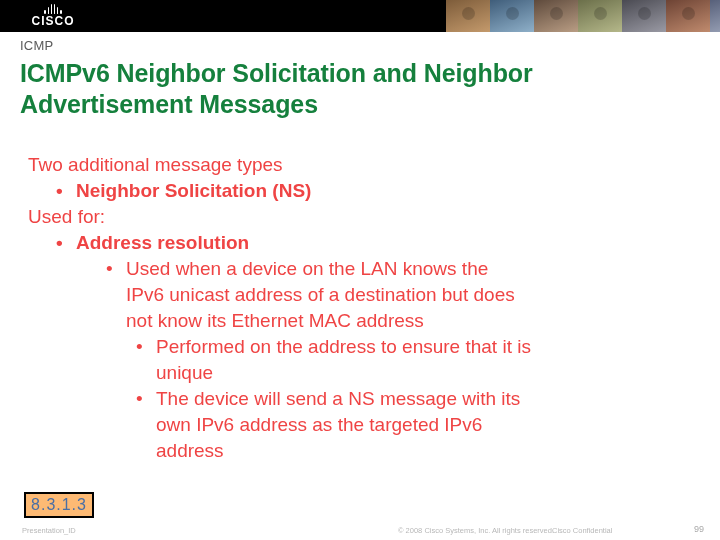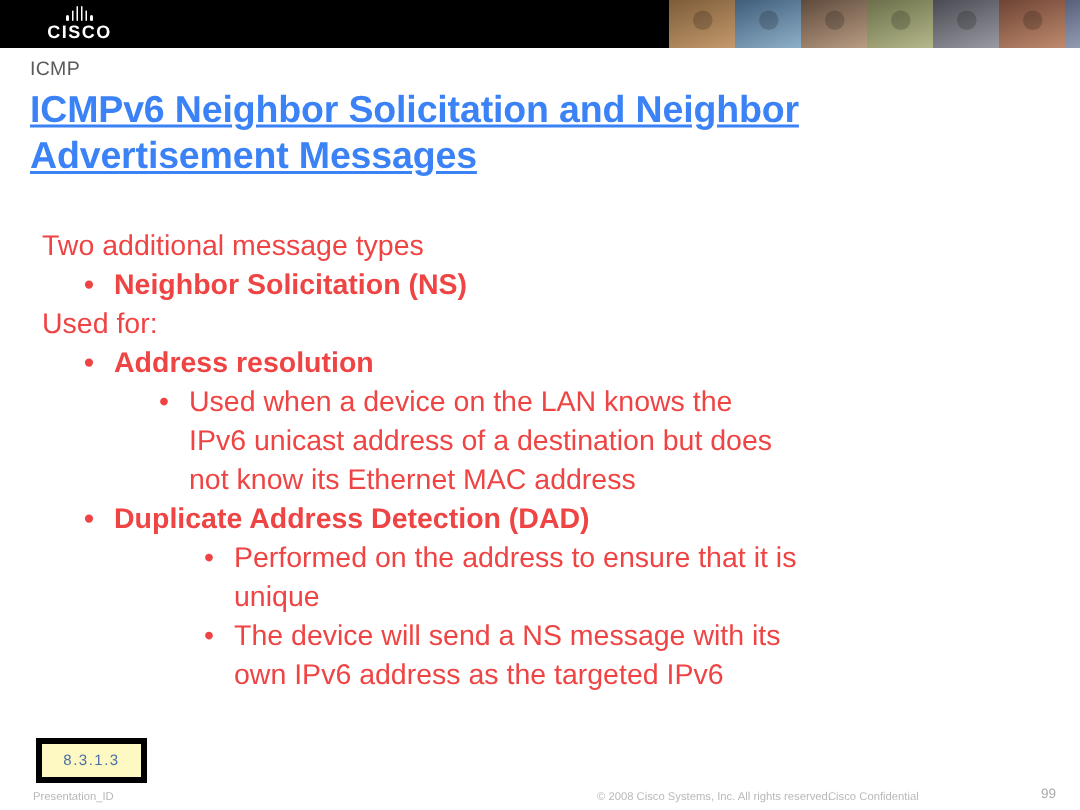--- a/index.html
+++ b/index.html
@@ -99,24 +99,23 @@
     color: #5a5a5a;
     letter-spacing: 0.2px;
   }
   .slide-title {
     position: absolute;
     left: 20px;
     top: 58px;
     width: 680px;
     font-size: 25px;
     font-weight: bold;
-    color: #3b82f6;
+    color: #15803d;
     line-height: 31px;
     letter-spacing: -0.1px;
-    text-decoration: underline;
   }
 
   
   .content {
     position: absolute;
     left: 28px;
     top: 152px;
     width: 660px;
     font-size: 19px;
     color: #ef4444;
@@ -155,24 +154,24 @@
     padding-left: 20px;
   }
 
   
   .page-badge {
     position: absolute;
     left: 24px;
     top: 492px;
     width: 66px;
     height: 22px;
-    border: 4px solid #000000;
-    background: #fef9c3;
+    border: 2px solid #000000;
+    background: #fdba74;
     color: #4a6fa5;
-    font-size: 10px;
+    font-size: 16px;
     display: flex;
     align-items: center;
     justify-content: center;
     letter-spacing: 1px;
   }
   .footer {
     position: absolute;
     left: 0;
     top: 524px;
     width: 720px;
@@ -253,37 +252,33 @@
   </div>
 
   <div class="lvl3">
     <span class="hang">
       <span class="bullet">•</span><span>Used when a device on the LAN knows the</span>
       <span class="cont">IPv6 unicast address of a destination but does</span>
       <span class="cont">not know its Ethernet MAC address</span>
     </span>
   </div>
 
-  <div class="lvl2">
-    <span class="hang">
-      <span class="bullet">•</span><span>Duplicate Address Detection (DAD)</span>
-    </span>
-  </div>
 
   <div class="lvl4">
     <span class="hang">
       <span class="bullet">•</span><span>Performed on the address to ensure that it is</span>
       <span class="cont">unique</span>
     </span>
   </div>
 
   <div class="lvl4">
     <span class="hang">
       <span class="bullet">•</span><span>The device will send a NS message with its</span>
       <span class="cont">own IPv6 address as the targeted IPv6</span>
+      <span class="cont">address</span>
     </span>
   </div>
 
 </div>
 
 <div class="page-badge">8.3.1.3</div>
 
 <div class="footer">
   <span class="footer-left">Presentation_ID</span>
   <span class="footer-center">© 2008 Cisco Systems, Inc. All rights reserved.</span>

